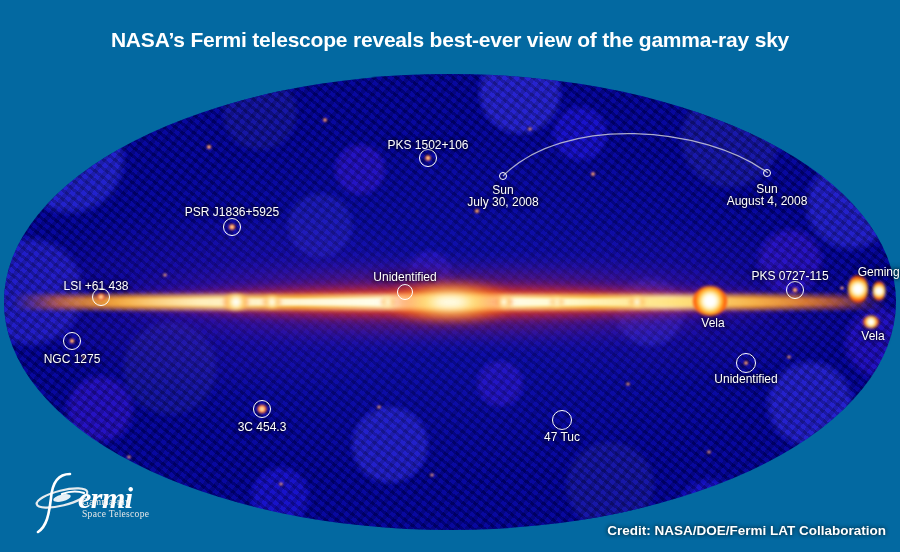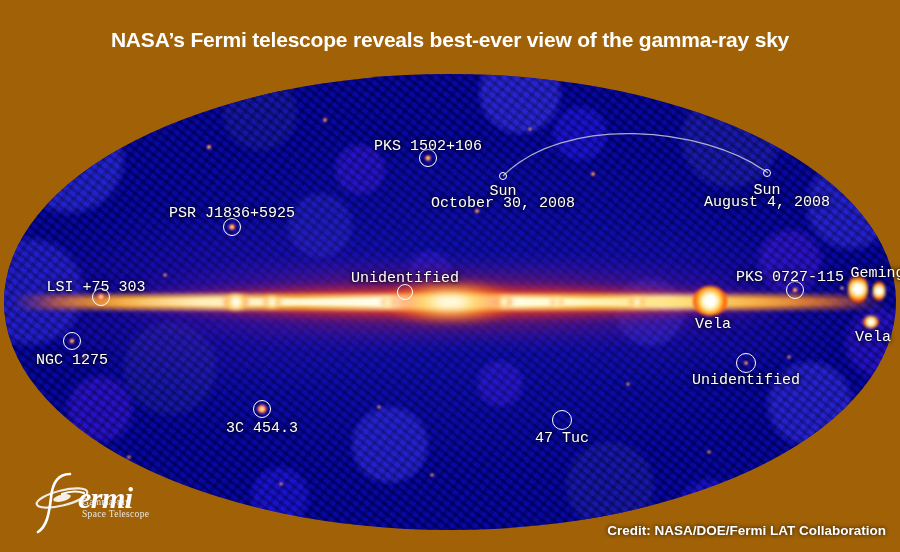--- a/index.html
+++ b/index.html
@@ -1,17 +1,17 @@
 <!DOCTYPE html>
 <html><head>
 <meta charset="utf-8">
 <style>
   html,body{margin:0;padding:0;background:#000;}
   #stage{
-    position:relative;width:900px;height:552px;background:#a16207;overflow:hidden;
+    position:relative;width:900px;height:552px;background:#0369a1;overflow:hidden;
     font-family:"Liberation Sans", sans-serif;
   }
 
   
   #title{
     position:absolute;left:0;top:28px;width:900px;text-align:center;
     color:#ffffff;font-size:21px;font-weight:bold;letter-spacing:-0.2px;
     white-space:nowrap;
   }
 
@@ -120,24 +120,23 @@
   .dimsrc{position:absolute;transform:translate(-50%,-50%);border-radius:50%;
        background:radial-gradient(circle, #ffd9a0 0 25%, #ff6a2a 55%, rgba(150,25,90,.5) 78%, transparent 92%);
        filter:blur(1px);}
 
   
   .marker{position:absolute;transform:translate(-50%,-50%);border:1.6px solid #ffffff;border-radius:50%;box-sizing:border-box;}
   .marker.sm{border-width:1.2px;}
 
   
   .lbl{
-    position:absolute;color:#ffffff;font-size:15px;white-space:nowrap;
+    position:absolute;color:#ffffff;font-size:12px;white-space:nowrap;
     text-shadow:0 0 3px rgba(0,0,0,.95),0 0 6px rgba(0,0,0,.8);
     line-height:1.25;
-    font-family:Liberation Mono, monospace;
   }
   .lbl.c{transform:translateX(-50%);text-align:center;}
 
   
   #ecliptic{position:absolute;left:0;top:0;width:892px;height:456px;pointer-events:none;}
 
   
   #logo{position:absolute;left:26px;top:468px;width:190px;height:70px;}
   #logo svg{display:block;}
   .logo-sub{
@@ -213,28 +212,28 @@
   <div class="dimsrc" style="left:72px;top:341px;width:5px;height:5px;"></div>
   <div class="dimsrc" style="left:262px;top:409px;width:10px;height:9px;"></div>
   <div class="dimsrc" style="left:795px;top:290px;width:5px;height:5px;"></div>
   <div class="dimsrc" style="left:746px;top:363px;width:4px;height:4px;"></div>
 
   <div id="overlay">
       <div class="marker" style="left: 428px; top: 158px; width: 18px; height: 18px;"></div>
       <div class="lbl c" style="left: 428px; top: 138px;">PKS 1502+106</div>
       <div class="marker sm" style="left: 503px; top: 176px; width: 8px; height: 8px;"></div>
       <div class="lbl c" style="left: 503px; top: 183px;">Sun</div>
-      <div class="lbl c" style="left: 503px; top: 195px;">October 30, 2008</div>
+      <div class="lbl c" style="left: 503px; top: 195px;">July 30, 2008</div>
       <div class="marker sm" style="left: 767px; top: 173px; width: 8px; height: 8px;"></div>
       <div class="lbl c" style="left: 767px; top: 182px;">Sun</div>
       <div class="lbl c" style="left: 767px; top: 194px;">August 4, 2008</div>
       <div class="marker" style="left: 232px; top: 227px; width: 18px; height: 18px;"></div>
       <div class="lbl c" style="left: 232px; top: 205px;">PSR J1836+5925</div>
       <div class="marker" style="left: 101px; top: 297px; width: 18px; height: 18px;"></div>
-      <div class="lbl c" style="left: 96px; top: 279px;">LSI +75 303</div>
+      <div class="lbl c" style="left: 96px; top: 279px;">LSI +61 438</div>
       <div class="marker" style="left: 72px; top: 341px; width: 18px; height: 18px;"></div>
       <div class="lbl c" style="left: 72px; top: 352px;">NGC 1275</div>
       <div class="marker" style="left: 405px; top: 292px; width: 16px; height: 16px;"></div>
       <div class="lbl c" style="left: 405px; top: 270px;">Unidentified</div>
       <div class="marker" style="left: 262px; top: 409px; width: 18px; height: 18px;"></div>
       <div class="lbl c" style="left: 262px; top: 420px;">3C 454.3</div>
       <div class="marker" style="left: 562px; top: 420px; width: 20px; height: 20px;"></div>
       <div class="lbl c" style="left: 562px; top: 430px;">47 Tuc</div>
       <div class="marker" style="left: 746px; top: 363px; width: 20px; height: 20px;"></div>
       <div class="lbl c" style="left: 746px; top: 372px;">Unidentified</div>

